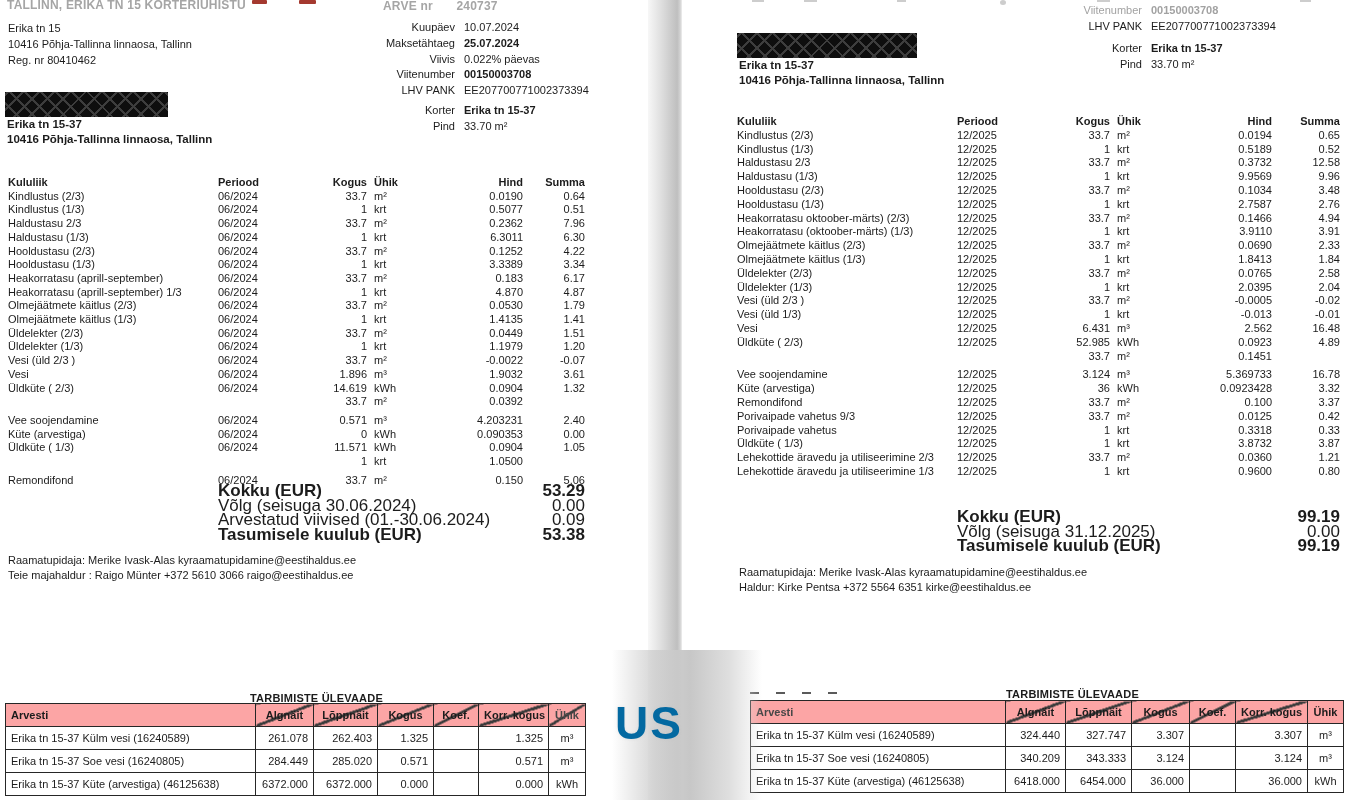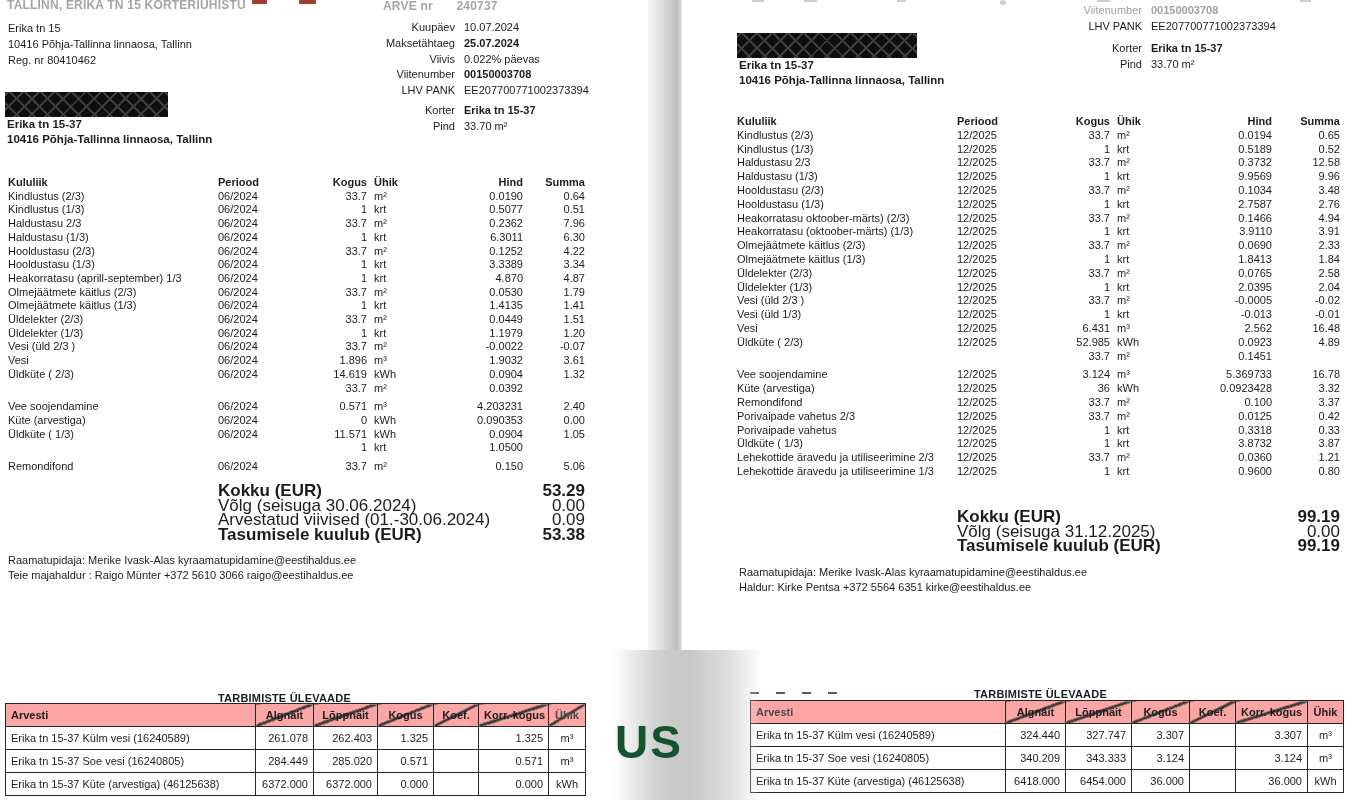--- a/index.html
+++ b/index.html
@@ -34,37 +34,37 @@
   .items .c-qty,.items .c-price,.items .c-sum{text-align:right;white-space:nowrap;}
   .items .c-unit{padding-left:7px;white-space:nowrap;}
   .items tr.gap td{padding-top:5px;}
   
   .totals{font-size:17px;}
   .trow{display:flex;justify-content:space-between;line-height:14.6px;}
   
   .flines{font-size:11px;}
   .fline{line-height:15.2px;}
   
-  .section-title{font-size:11px;font-weight:700;letter-spacing:.2px;}
+  .section-title{font-size:11px;font-weight:700;letter-spacing:.2px;margin-left:32px;}
   .cons{table-layout:fixed;font-size:11px;}
   .cons th,.cons td{border:1.5px solid #262626;padding:4px 5px;line-height:14px;
         overflow:hidden;white-space:nowrap;box-sizing:border-box;}
   .cons th{font-weight:700;text-align:center;background:#fca5a5;}
   .cons th.h-first{text-align:left;}
   .cons td.n{text-align:right;}
   .cons td.u{text-align:center;padding:4px 2px;}
   .cons th.diag{background-image:linear-gradient(to bottom right,transparent 45%,#3c3c3c 45%,#3c3c3c 52%,transparent 52%);}
   .smudge{filter:blur(.7px);color:#474747;}
   
   .gutter{position:absolute;left:648px;top:0;width:34px;height:800px;
     background:linear-gradient(to right,#f7f7f7 0%,#dedede 40%,#bfbfbf 86%,#d4d4d4 95%,#efefef 100%);}
   .curl{position:absolute;left:612px;top:650px;width:150px;height:150px;
     background:linear-gradient(to right,rgba(214,214,214,0) 0%,rgba(207,207,207,.85) 28%,#c7c7c7 52%,rgba(219,219,219,.9) 78%,rgba(240,240,240,0) 100%);}
-  .watermark{position:absolute;left:615px;top:715px;font-size:46px;font-weight:700;
-    color:#14532d;letter-spacing:2px;text-shadow:0 0 3px rgba(190,190,190,.35);text-align:center;}
+  .watermark{position:absolute;left:615px;top:696px;font-size:46px;font-weight:700;
+    color:#0369a1;letter-spacing:2px;text-shadow:0 0 3px rgba(190,190,190,.35);text-align:center;}
   .redmark{position:absolute;top:0;height:3.5px;background:#a4392f;border-radius:1px;}
   .topdash{position:absolute;background:#cdcdcd;}
   .dashline{position:absolute;height:2px;
     background:repeating-linear-gradient(to right,#5a5a5a 0 9px,transparent 9px 26px);}
 </style>
 </head>
 <body>
 
 <div class="page" id="page-left">
 
@@ -184,20 +184,28 @@
         </tr>
         <tr>
           <td class="c-name">Hooldustasu (1/3)</td>
           <td class="c-period">06/2024</td>
           <td class="c-qty">1</td>
           <td class="c-unit">krt</td>
           <td class="c-price">3.3389</td>
           <td class="c-sum">3.34</td>
         </tr>
         <tr>
+          <td class="c-name">Heakorratasu (aprill-september)</td>
+          <td class="c-period">06/2024</td>
+          <td class="c-qty">33.7</td>
+          <td class="c-unit">m²</td>
+          <td class="c-price">0.183</td>
+          <td class="c-sum">6.17</td>
+        </tr>
+        <tr>
           <td class="c-name">Heakorratasu (aprill-september) 1/3</td>
           <td class="c-period">06/2024</td>
           <td class="c-qty">1</td>
           <td class="c-unit">krt</td>
           <td class="c-price">4.870</td>
           <td class="c-sum">4.87</td>
         </tr>
         <tr>
           <td class="c-name">Olmejäätmete käitlus (2/3)</td>
           <td class="c-period">06/2024</td>
@@ -593,21 +601,21 @@
         </tr>
         <tr>
           <td class="c-name">Remondifond</td>
           <td class="c-period">12/2025</td>
           <td class="c-qty">33.7</td>
           <td class="c-unit">m²</td>
           <td class="c-price">0.100</td>
           <td class="c-sum">3.37</td>
         </tr>
         <tr>
-          <td class="c-name">Porivaipade vahetus 2/3</td>
+          <td class="c-name">Porivaipade vahetus 9/3</td>
           <td class="c-period">12/2025</td>
           <td class="c-qty">33.7</td>
           <td class="c-unit">m²</td>
           <td class="c-price">0.0125</td>
           <td class="c-sum">0.42</td>
         </tr>
         <tr>
           <td class="c-name">Porivaipade vahetus</td>
           <td class="c-period">12/2025</td>
           <td class="c-qty">1</td>

